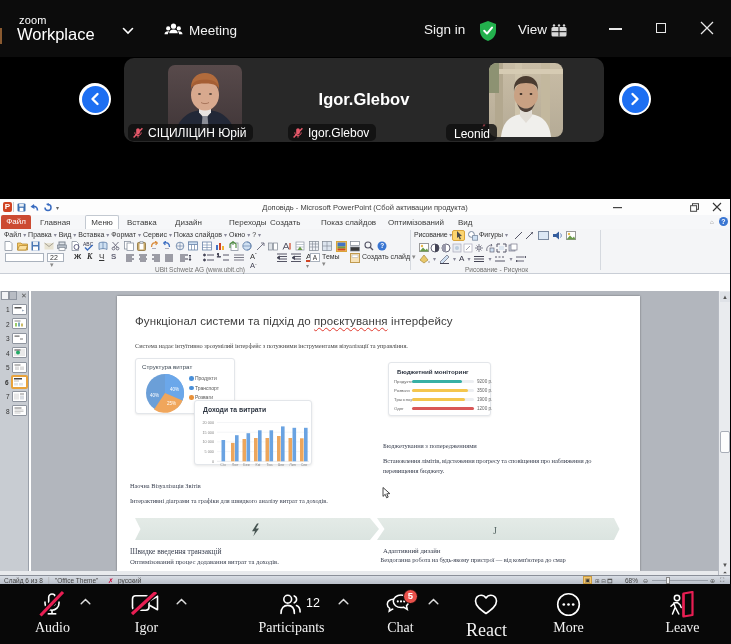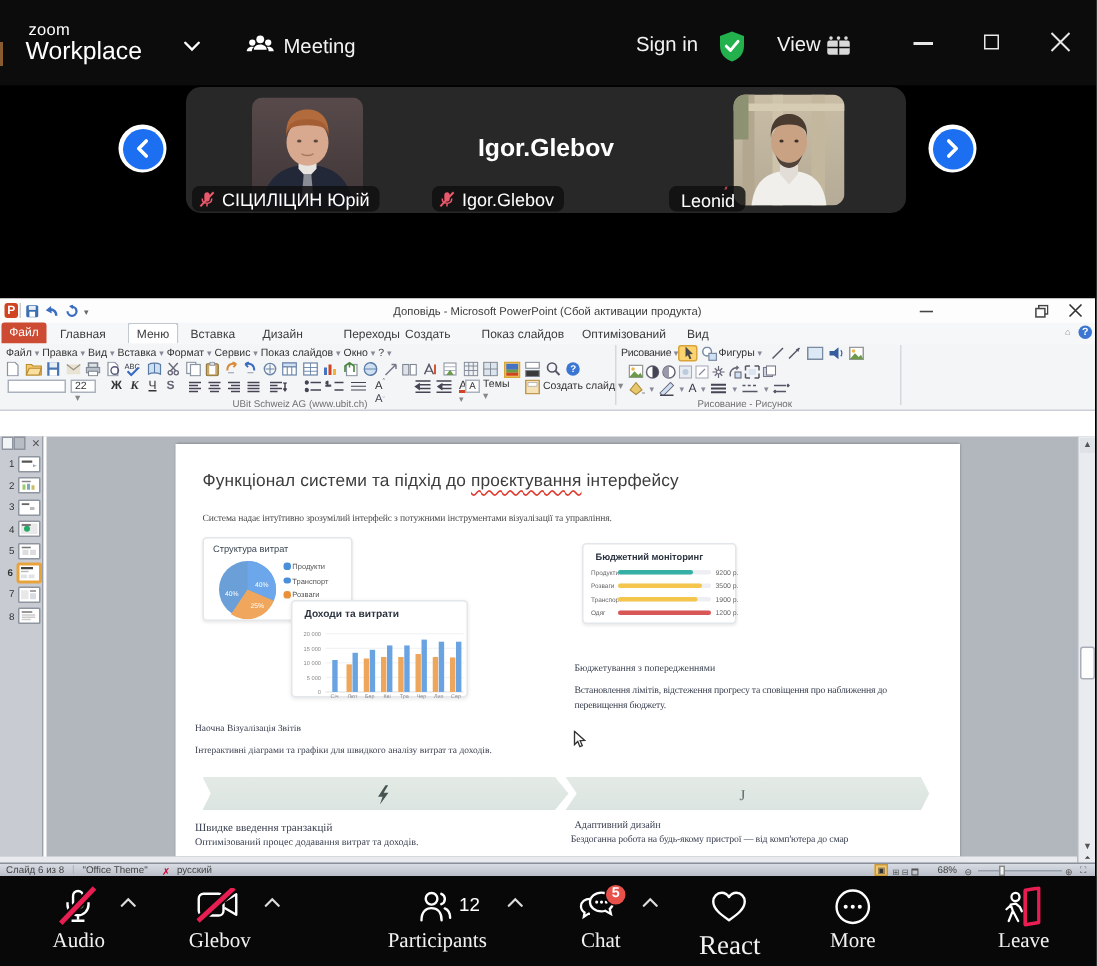--- a/index.html
+++ b/index.html
@@ -716,21 +716,21 @@
 
   <svg class="abs" style="left:131px;top:8px;" width="30" height="24" viewBox="0 0 30 24">
     <rect x="1.5" y="3.8" width="16.5" height="14.5" rx="3.2" fill="none" stroke="#fff" stroke-width="1.6"></rect>
     <path d="M18.5 8.8 L26.5 4.2 V17.8 L18.5 13.2" fill="none" stroke="#fff" stroke-width="1.6" stroke-linejoin="round"></path>
     <line x1="1" y1="22" x2="25" y2="0" stroke="#080808" stroke-width="6"></line>
     <line x1="1" y1="22" x2="25" y2="0" stroke="#e81e53" stroke-width="3.2"></line>
   </svg>
   <svg class="abs" style="left:176px;top:14px;" width="11" height="7" viewBox="0 0 11 7">
       <path d="M1.2 5.8 L5.5 1.5 L9.8 5.8" stroke="#ddd" stroke-width="1.5" fill="none" stroke-linecap="round"></path>
     </svg>
-  <div class="abs" style="left:94px;top:36px;width:105px;text-align:center;font-family:'Liberation Serif',serif;font-size:14px;">Glebov</div>
+  <div class="abs" style="left:94px;top:36px;width:105px;text-align:center;font-family:'Liberation Serif',serif;font-size:14px;">Igor</div>
 
   <svg class="abs" style="left:278px;top:8px;" width="25" height="25" viewBox="0 0 25 25">
     <circle cx="9.7" cy="7.2" r="3.9" fill="none" stroke="#fff" stroke-width="1.6"></circle>
     <path d="M3 21.5 C3 15.8 6 13.4 9.7 13.4 C13.4 13.4 16.4 15.8 16.4 21.5" fill="none" stroke="#fff" stroke-width="1.6" stroke-linecap="round"></path>
     <path d="M16.2 3.9 a3.7 3.7 0 0 1 0 6.9 M18.5 13.6 c2.4 1 3.6 3.2 3.6 6.3" fill="none" stroke="#fff" stroke-width="1.6" stroke-linecap="round"></path>
   </svg>
   <div class="abs" style="left:306px;top:12px;font-size:12.5px;color:#fff;">12</div>
   <svg class="abs" style="left:338px;top:14px;" width="11" height="7" viewBox="0 0 11 7">
       <path d="M1.2 5.8 L5.5 1.5 L9.8 5.8" stroke="#ddd" stroke-width="1.5" fill="none" stroke-linecap="round"></path>
     </svg>

